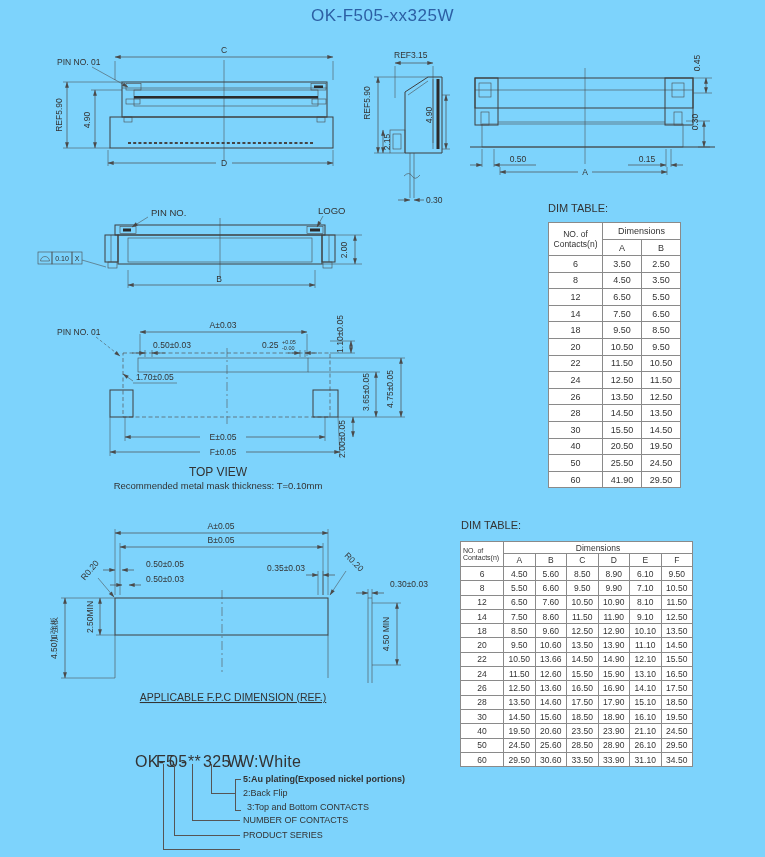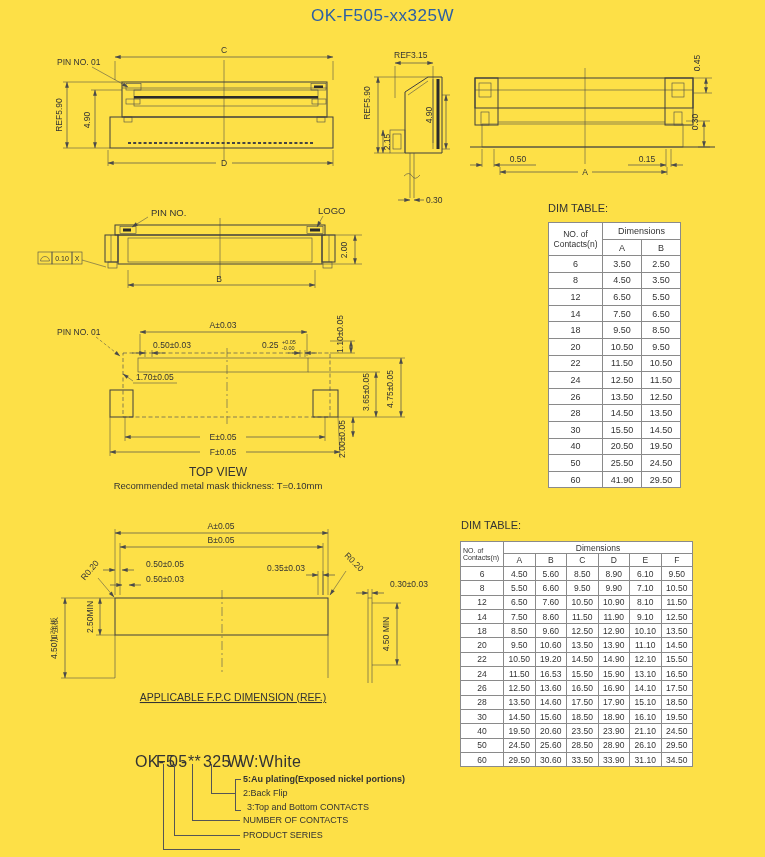--- a/index.html
+++ b/index.html
@@ -1,16 +1,16 @@
 <!DOCTYPE html>
 <html><head>
 <meta charset="utf-8">
 <style>
   html,body{margin:0;padding:0;background:#fff;}
-  #page{position:relative;width:765px;height:857px;background:#fde047;overflow:hidden;
+  #page{position:relative;width:765px;height:857px;background:#7dd3fc;overflow:hidden;
         font-family:"Liberation Sans",sans-serif;color:#333;}
   .abs{position:absolute;}
   #title{left:0;top:6px;width:765px;text-align:center;font-size:17px;color:#2c5fa4;letter-spacing:.5px;}
   svg text{font-family:"Liberation Sans",sans-serif;font-size:8.5px;fill:#333;}
   svg .big{font-size:9.5px;}
   svg .cap{font-size:12px;}
   svg .note{font-size:9.5px;}
   svg .tol{font-size:5.5px;}
   .o{stroke:#3f3f3f;stroke-width:1;fill:none;}
   .o2{stroke:#4a4a4a;stroke-width:.6;fill:none;}
@@ -498,30 +498,30 @@
           <td>9.50</td>
           <td>10.60</td>
           <td>13.50</td>
           <td>13.90</td>
           <td>11.10</td>
           <td>14.50</td>
         </tr>
         <tr>
           <td>22</td>
           <td>10.50</td>
-          <td>19.20</td>
+          <td>13.66</td>
           <td>14.50</td>
           <td>14.90</td>
           <td>12.10</td>
           <td>15.50</td>
         </tr>
         <tr>
           <td>24</td>
           <td>11.50</td>
-          <td>16.53</td>
+          <td>12.60</td>
           <td>15.50</td>
           <td>15.90</td>
           <td>13.10</td>
           <td>16.50</td>
         </tr>
         <tr>
           <td>26</td>
           <td>12.50</td>
           <td>13.60</td>
           <td>16.50</td>

